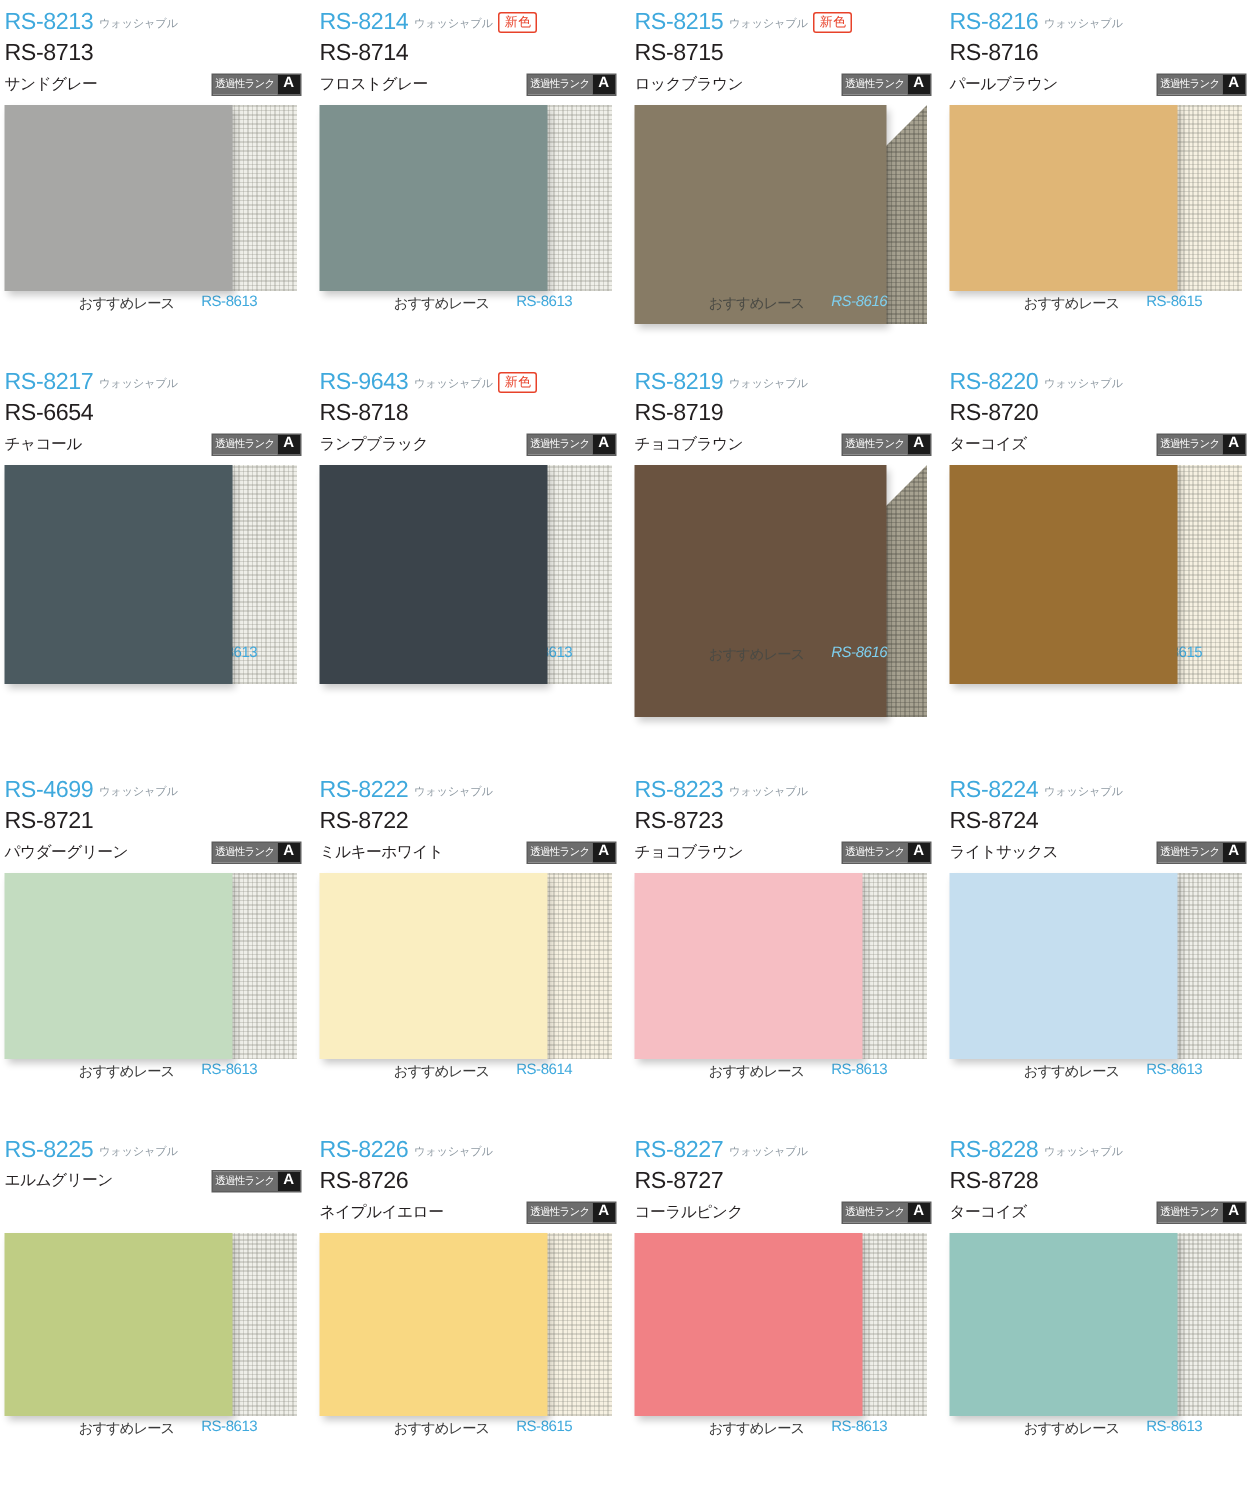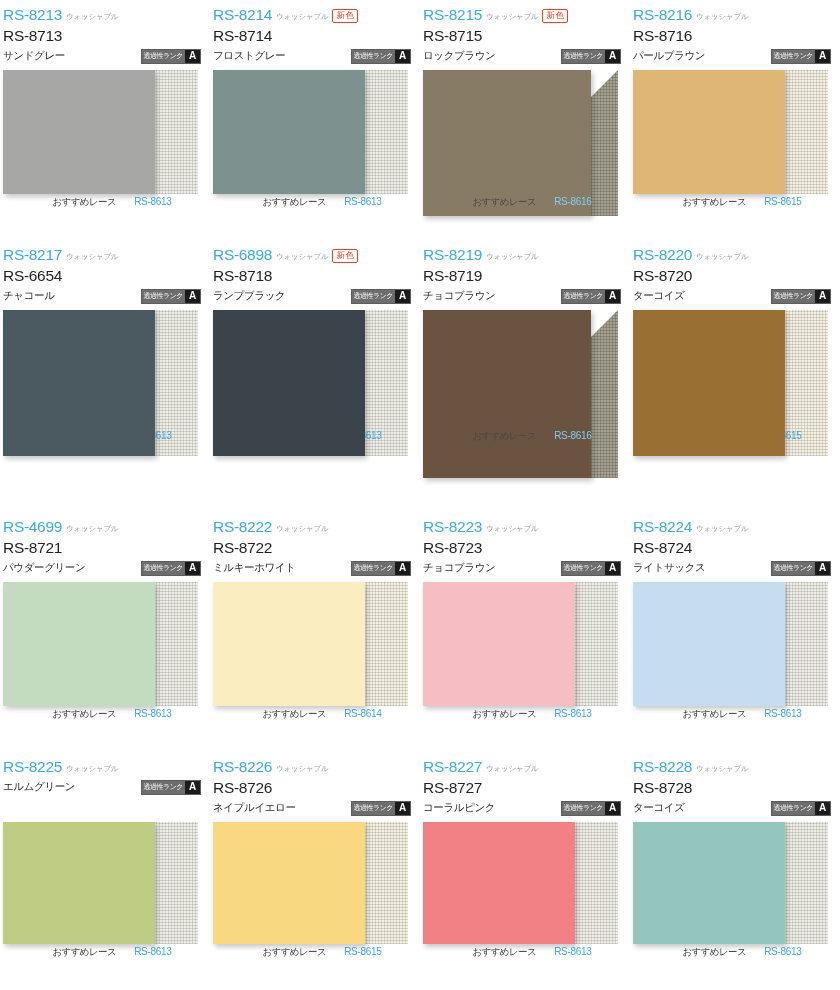--- a/index.html
+++ b/index.html
@@ -169,21 +169,21 @@
     letter-spacing: -0.6px;
   }
   .foot-code {
     font-size: 10px;
     color: #3fa9dd;
     letter-spacing: -0.3px;
     margin-left: 11px;
   }
   .card-foot.over-swatch { z-index: 4; }
   .card-foot.over-swatch .foot-label { color: #4a4a44; }
-  .card-foot.over-swatch .foot-code { color: #7fd0f0; }
+  .card-foot.over-swatch .foot-code { color: #7fd0f0; font-style: italic; }
 </style>
 </head>
 <body>
 
 <div id="catalog-grid">
     <div class="swatch-card">
       <div class="card-head">
         <div class="line-code">
           <span class="sheer-code">RS-8213</span>
           <span class="washable">ウォッシャブル</span>
@@ -302,21 +302,21 @@
         <div class="fabric" style="background: rgb(75, 90, 96); width: 152px; height: 146px;"></div>
       </div>
       <div class="card-foot" style="top: 190px;">
         <span class="foot-label">おすすめレース</span>
         <span class="foot-code">RS-8613</span>
       </div>
     </div>
     <div class="swatch-card">
       <div class="card-head">
         <div class="line-code">
-          <span class="sheer-code">RS-6898</span>
+          <span class="sheer-code">RS-9643</span>
           <span class="washable">ウォッシャブル</span>
           <span class="new-badge">新色</span>
         </div>
         <div class="main-code">RS-8718</div>
         <div class="line-name">
           <span class="color-name">ランプブラック</span>
           <span class="rank-badge">
             <span class="rank-label">透過性ランク</span>
             <span class="rank-value">A</span>
           </span>

